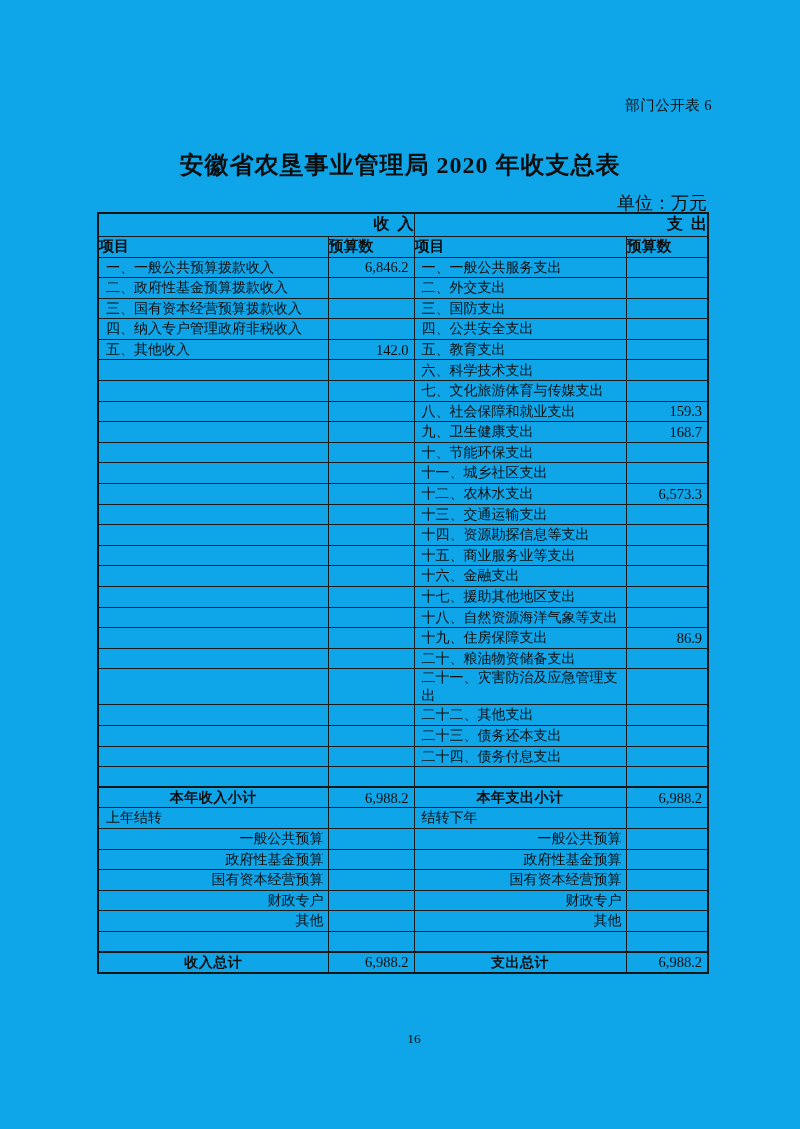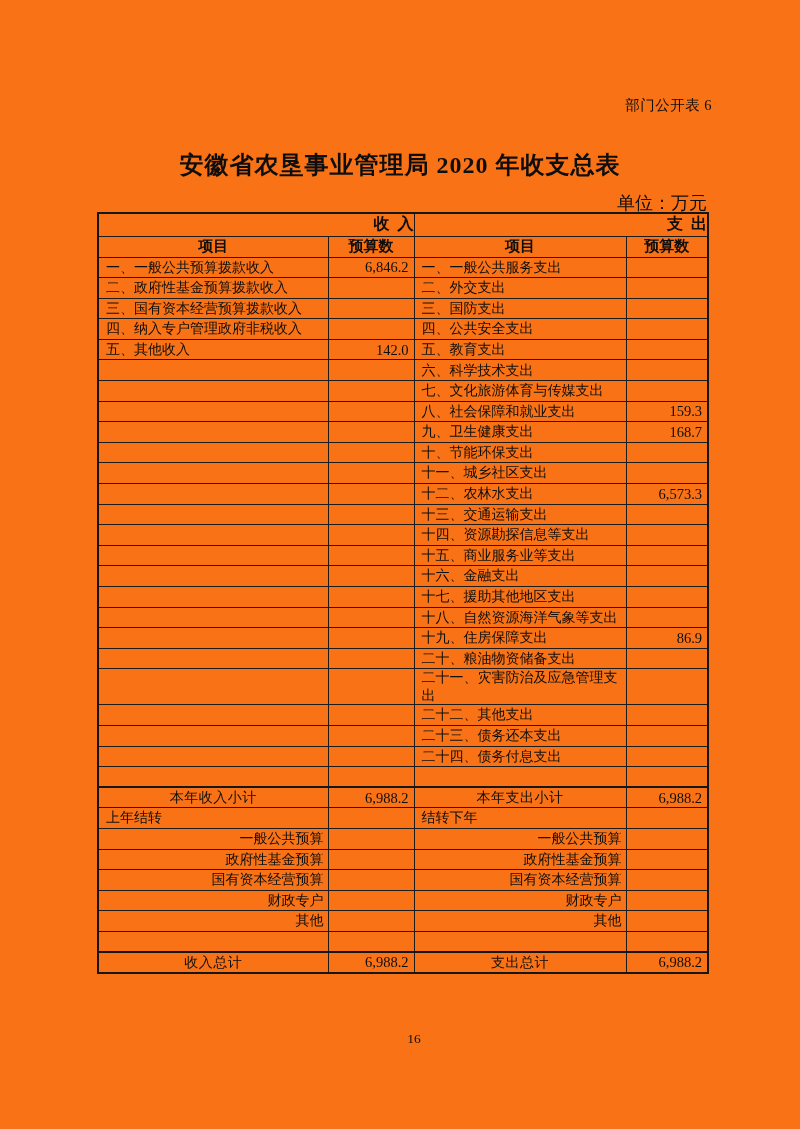--- a/index.html
+++ b/index.html
@@ -4,21 +4,21 @@
 <style>
   * { margin: 0; padding: 0; box-sizing: border-box; }
   html, body { background: #ffffff; }
   body {
     width: 800px; height: 1129px;
     position: relative;
     font-family: "Liberation Serif", "DejaVu Serif", serif;
     color: #0e0e0e;
     overflow: hidden;
   }
-  .page { position: absolute; inset: 0; background: #f97316; }
+  .page { position: absolute; inset: 0; background: #0ea5e9; }
 
   .doc-label {
     position: absolute; top: 96px; right: 88px;
     font-size: 14.5px; letter-spacing: 0.5px;
   }
   .title {
     position: absolute; top: 149px; left: 0; width: 100%;
     text-align: center;
     font-size: 24px; font-weight: bold; letter-spacing: 1px;
   }
@@ -38,31 +38,31 @@
   .budget-table th, .budget-table td {
     border: 1px solid #1c1c1c;
     overflow: hidden;
   }
   thead tr.h1 th {
     height: 23px; font-size: 16px; font-weight: bold;
     text-align: right; white-space: pre;
   }
   thead tr.h2 th {
     height: 21px; font-size: 15px; font-weight: bold;
-    text-align: center;
+    text-align: left;
   }
   .budget-table td {
     height: 20.6px;
     font-size: 14px;
     line-height: 1.25;
     vertical-align: middle;
   }
   td.item { text-align: left; padding: 0 4px 0 7px; word-break: break-all; }
   td.num  { text-align: right; padding: 0 5px 0 2px; font-size: 14.5px; }
-  td.summary-label { text-align: center; font-weight: normal; padding: 0 2px; letter-spacing: 0.5px; }
+  td.summary-label { text-align: center; font-weight: bold; padding: 0 2px; letter-spacing: 0.5px; }
   td.indent { padding-left: 25px; text-align: right; }
   tr.thick-top td { border-top: 2px solid #161616; }
 
   .page-number {
     position: absolute; top: 1031px; left: 0; width: 100%;
     text-align: center; font-size: 13.5px; padding-left: 28px;
   }
 </style>
 </head>
 <body>

